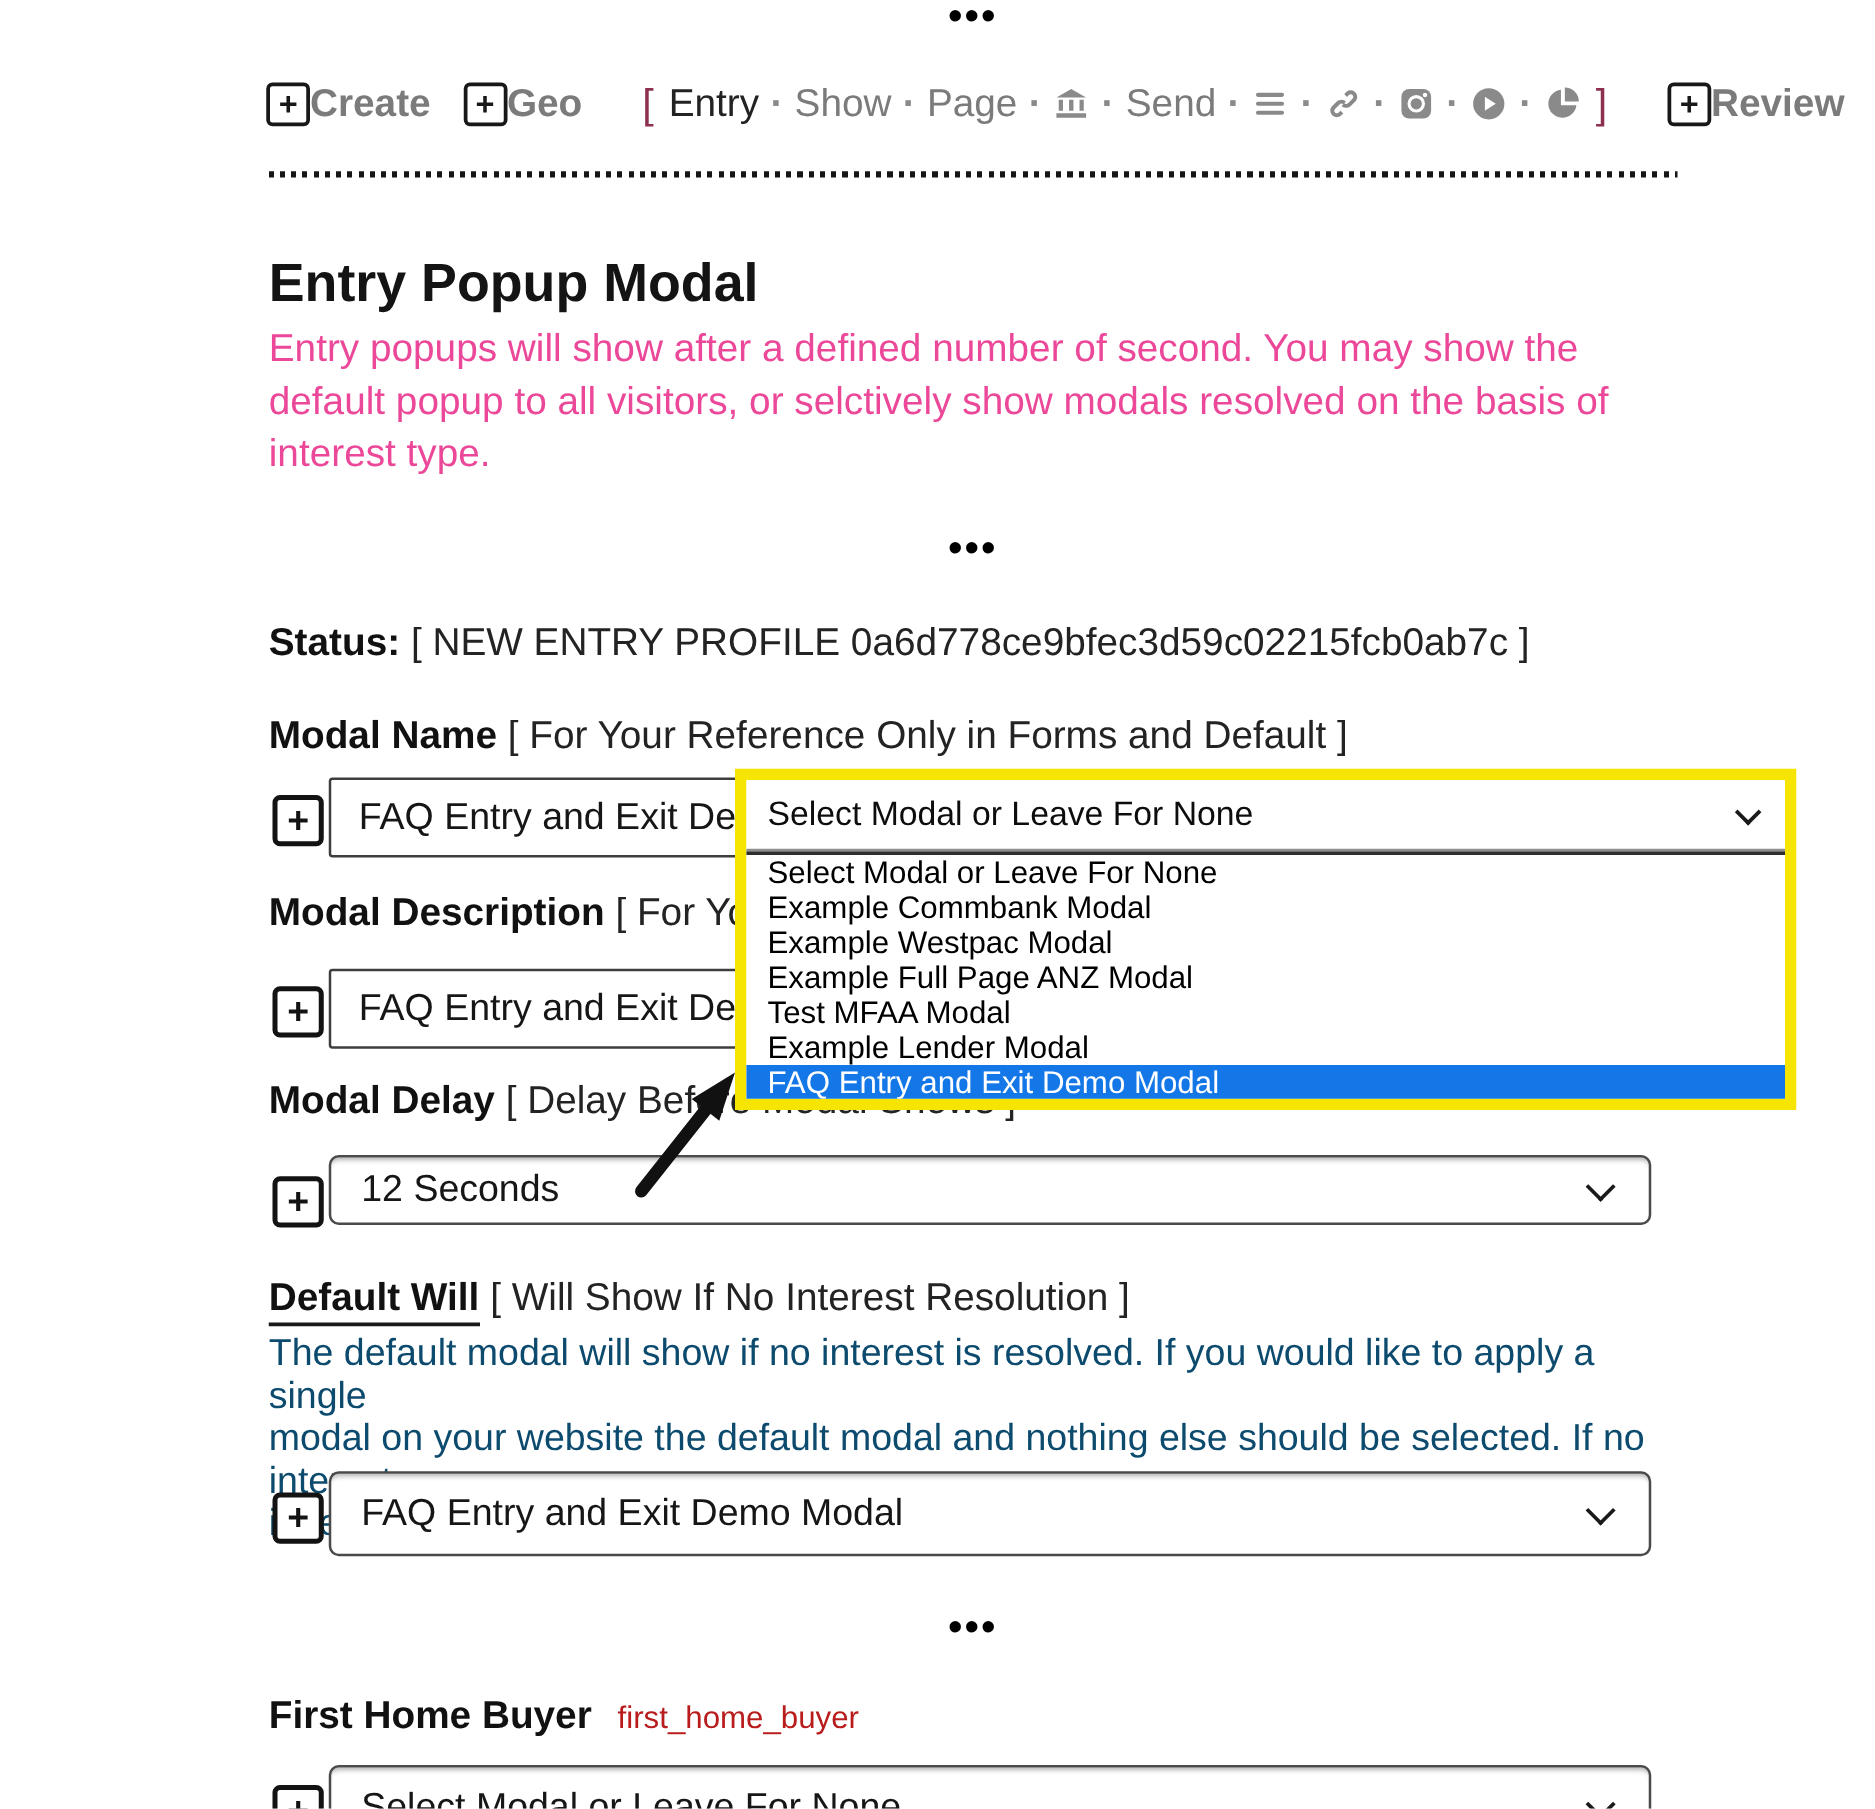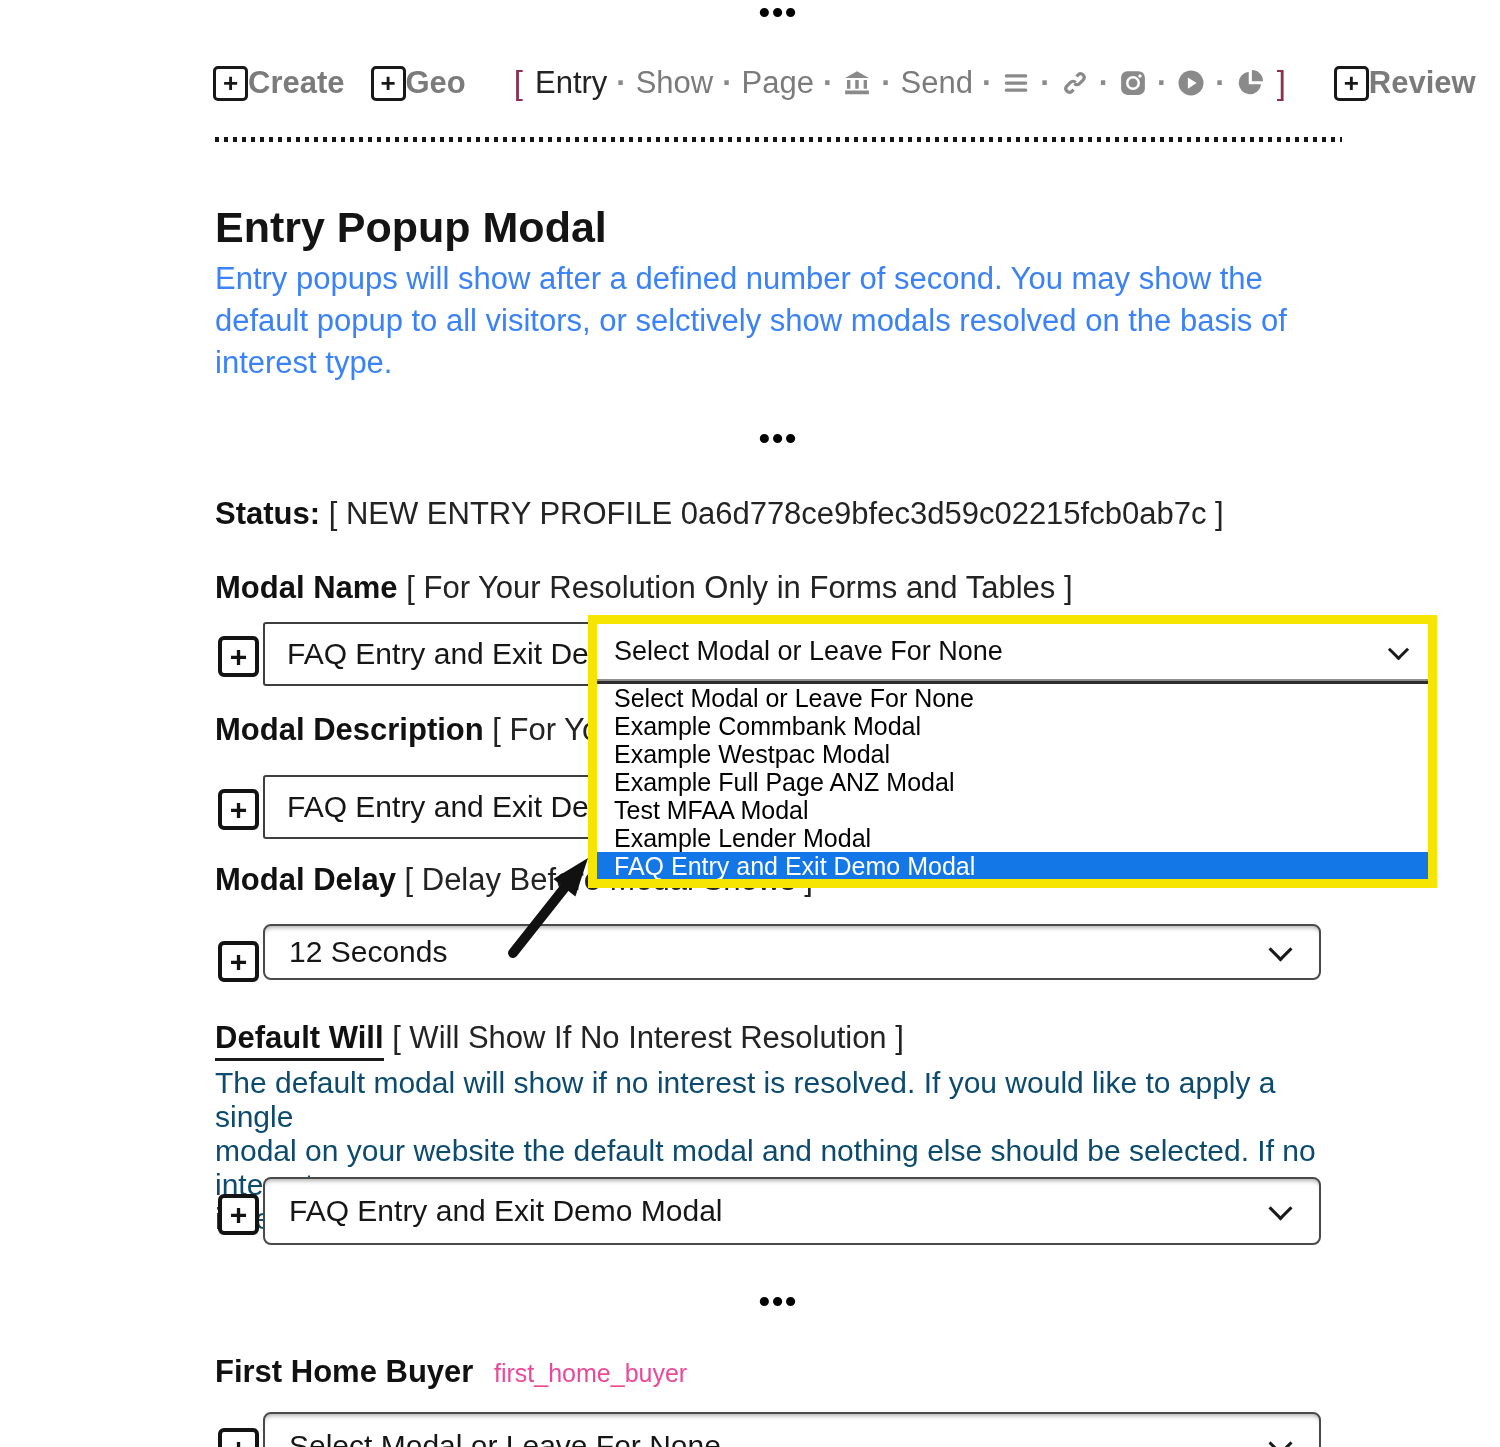--- a/index.html
+++ b/index.html
@@ -22,28 +22,28 @@
   .gap-lg{width:36px;flex:none;}
   .gap-md{width:26px;flex:none;}
   .bracket{color:#8d2f4f;font-size:33px;margin:0 12px;}
   .sep{margin:0 9px;font-weight:bold;color:#8a8a8a;}
   .tab-active{color:#232323;}
   .nav-ico{display:inline-flex;align-items:center;}
   .nav-ico svg{display:block;}
   
   .h1{position:absolute;left:215px;top:203px;font-size:43px;font-weight:bold;color:#141414;}
   .para{position:absolute;left:215px;top:258px;width:1115px;font-size:31px;line-height:42px;
-        color:#3b82f6;white-space:pre-line;}
+        color:#ec4899;white-space:pre-line;}
   .line{position:absolute;left:215px;font-size:31px;color:#1a1a1a;white-space:nowrap;}
   .lbl-b{font-weight:bold;color:#111;}
   .lbl-hint{font-weight:normal;color:#232323;}
   .underlined{border-bottom:3px solid #1a1a1a;padding-bottom:3px;}
   .para2{position:absolute;left:215px;top:1066px;width:1140px;font-size:30px;line-height:34px;
         color:#0c4a6e;white-space:pre-line;}
-  .fhb-field{margin-left:12px;font-size:25px;color:#ec4899;font-weight:normal;}
+  .fhb-field{margin-left:12px;font-size:25px;color:#b91c1c;font-weight:normal;}
   
   .plus-lg{position:absolute;width:33px;height:33px;border:4px solid #131313;border-radius:6px;
         display:flex;align-items:center;justify-content:center;
         font-size:30px;font-weight:bold;color:#131313;background:#fff;}
   .input-box{position:absolute;background:#fff;border:2px solid #3e3e3e;border-radius:3px;
         font-size:30px;color:#161616;display:flex;align-items:center;padding-left:22px;
         overflow:hidden;white-space:nowrap;box-sizing:border-box;}
   .select-box{position:absolute;background:#fff;border:2px solid #4a4a4a;border-radius:8px;
         font-size:30px;color:#161616;display:flex;align-items:center;padding-left:24px;
         white-space:nowrap;box-sizing:border-box;
@@ -144,21 +144,21 @@
 
   <div class="dots" style="top:420px;">•••</div>
 
   <div class="line" style="top:496px;">
     <span class="lbl-b">Status:</span>
     <span class="lbl-hint">[ NEW ENTRY PROFILE 0a6d778ce9bfec3d59c02215fcb0ab7c ]</span>
   </div>
 
   <div class="line" style="top:570px;">
     <span class="lbl-b">Modal Name</span>
-    <span class="lbl-hint">[ For Your Resolution Only in Forms and Tables ]</span>
+    <span class="lbl-hint">[ For Your Reference Only in Forms and Default ]</span>
   </div>
   <span class="plus-lg" style="left:218px;top:636px;">+</span>
   <div class="input-box" style="left:263px;top:622px;width:1058px;height:64px;">FAQ Entry and Exit Demo Modal</div>
 
   <div class="line" style="top:712px;">
     <span class="lbl-b">Modal Description</span>
     <span class="lbl-hint">[ For Your</span>
   </div>
   <span class="plus-lg" style="left:218px;top:789px;">+</span>
   <div class="input-box" style="left:263px;top:775px;width:1058px;height:64px;">FAQ Entry and Exit Demo Modal</div>

